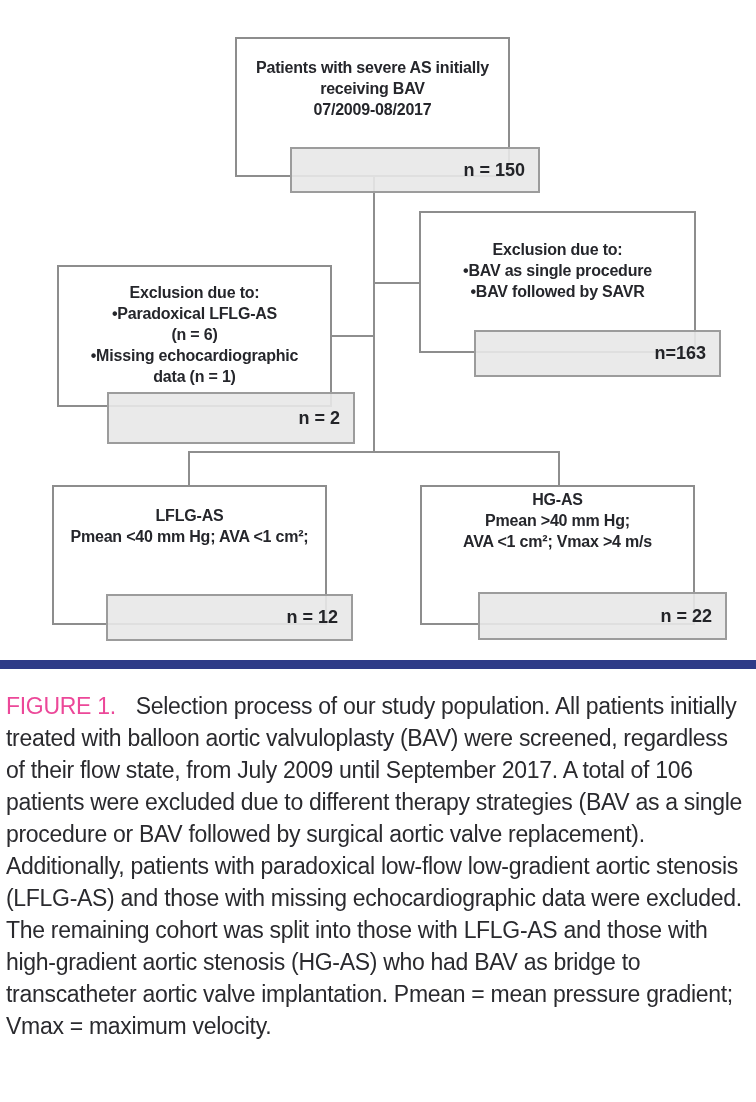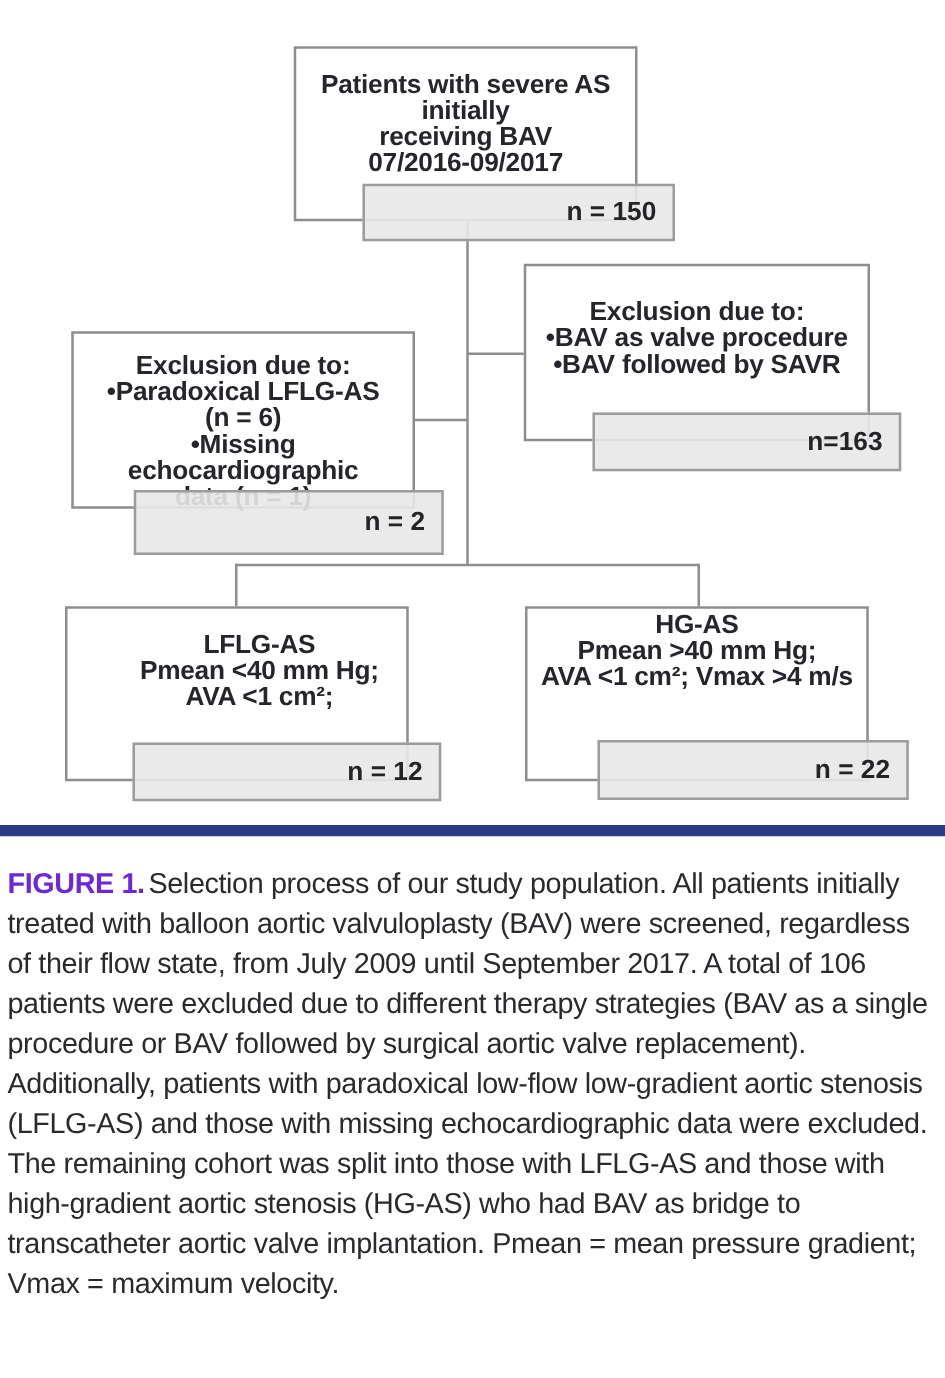--- a/index.html
+++ b/index.html
@@ -4,80 +4,80 @@
 <style>
   html,body{margin:0;padding:0;background:#ffffff;}
   body{font-family:"Liberation Sans", sans-serif;}
   .page{position:relative;width:756px;height:1102px;background:#ffffff;overflow:hidden;}
 
   
   .flow{position:absolute;left:0;top:0;width:756px;height:660px;}
   .conn{position:absolute;background:#8e8e8e;z-index:0;}
   .wbox{position:absolute;background:#ffffff;border:2px solid #8d8d8d;box-sizing:border-box;z-index:1;}
   .gbox{position:absolute;background:rgba(232,232,232,0.90);border:2px solid #9c9c9c;box-sizing:border-box;z-index:2;}
-  .btxt{font-size:21px;font-weight:bold;line-height:21px;letter-spacing:-0.2px;color:#25262b;text-align:center;}
-  .count{font-size:21px;font-weight:bold;color:#232428;text-align:right;padding-right:13px;box-sizing:border-box;width:100%;height:100%;display:flex;align-items:center;justify-content:flex-end;}
+  .btxt{font-size:16px;font-weight:bold;line-height:21px;letter-spacing:-0.2px;color:#25262b;text-align:center;}
+  .count{font-size:18px;font-weight:bold;color:#232428;text-align:right;padding-right:13px;box-sizing:border-box;width:100%;height:100%;display:flex;align-items:center;justify-content:flex-end;}
 
   #top-box{left:235px;top:37px;width:275px;height:140px;}
   #top-box .btxt{padding-top:18px;}
   #n150-box{left:290px;top:147px;width:250px;height:46px;}
   #excl-right-box{left:419px;top:211px;width:277px;height:142px;}
   #excl-right-box .btxt{padding-top:26px;}
   #n106-box{left:474px;top:330px;width:247px;height:47px;}
   #excl-left-box{left:57px;top:265px;width:275px;height:142px;}
   #excl-left-box .btxt{padding-top:15px;}
   #n7-box{left:107px;top:392px;width:248px;height:52px;}
   #lflg-box{left:52px;top:485px;width:275px;height:140px;}
-  #lflg-box .btxt{padding-top:18px;padding-left:36px;}
+  #lflg-box .btxt{padding-top:18px;}
   #n16-box{left:106px;top:594px;width:247px;height:47px;}
   #hg-box{left:420px;top:485px;width:275px;height:140px;}
   #hg-box .btxt{padding-top:2px;}
   #n22-box{left:478px;top:592px;width:249px;height:48px;}
 
   #v-main{left:373px;top:177px;width:2px;height:275px;}
   #h-right{left:374px;top:282px;width:46px;height:2px;}
   #h-left{left:332px;top:335px;width:42px;height:2px;}
   #h-branch{left:188px;top:451px;width:372px;height:2px;}
   #v-drop-left{left:188px;top:451px;width:2px;height:34px;}
   #v-drop-right{left:558px;top:451px;width:2px;height:34px;}
 
   
   .rule{position:absolute;left:0;top:660px;width:756px;height:9px;background:#2e3b87;}
   .caption{position:absolute;left:6px;top:690px;width:742px;font-size:23px;line-height:32px;letter-spacing:-0.3px;color:#2a2a2e;text-align:left;}
-  .cap-label{font-weight:bold;color:#6d28d9;margin-right:3px;}
+  .cap-label{font-weight:normal;color:#ec4899;margin-right:20px;}
 </style>
 </head>
 <body>
 
 <div class="page">
 
   <div class="flow">
 
     <div class="conn" id="v-main"></div>
     <div class="conn" id="h-right"></div>
     <div class="conn" id="h-left"></div>
     <div class="conn" id="h-branch"></div>
     <div class="conn" id="v-drop-left"></div>
     <div class="conn" id="v-drop-right"></div>
 
     <div class="wbox" id="top-box">
       <div class="btxt">
           <div>Patients with severe AS initially</div>
           <div>receiving BAV</div>
-          <div>07/2016-09/2017</div>
+          <div>07/2009-08/2017</div>
         </div>
     </div>
     <div class="gbox" id="n150-box">
       <div class="count">n = 150</div>
     </div>
 
     <div class="wbox" id="excl-right-box">
       <div class="btxt">
           <div>Exclusion due to:</div>
-          <div>•BAV as valve procedure</div>
+          <div>•BAV as single procedure</div>
           <div>•BAV followed by SAVR</div>
         </div>
     </div>
     <div class="gbox" id="n106-box">
       <div class="count">n=163</div>
     </div>
 
     <div class="wbox" id="excl-left-box">
       <div class="btxt">
           <div>Exclusion due to:</div>

